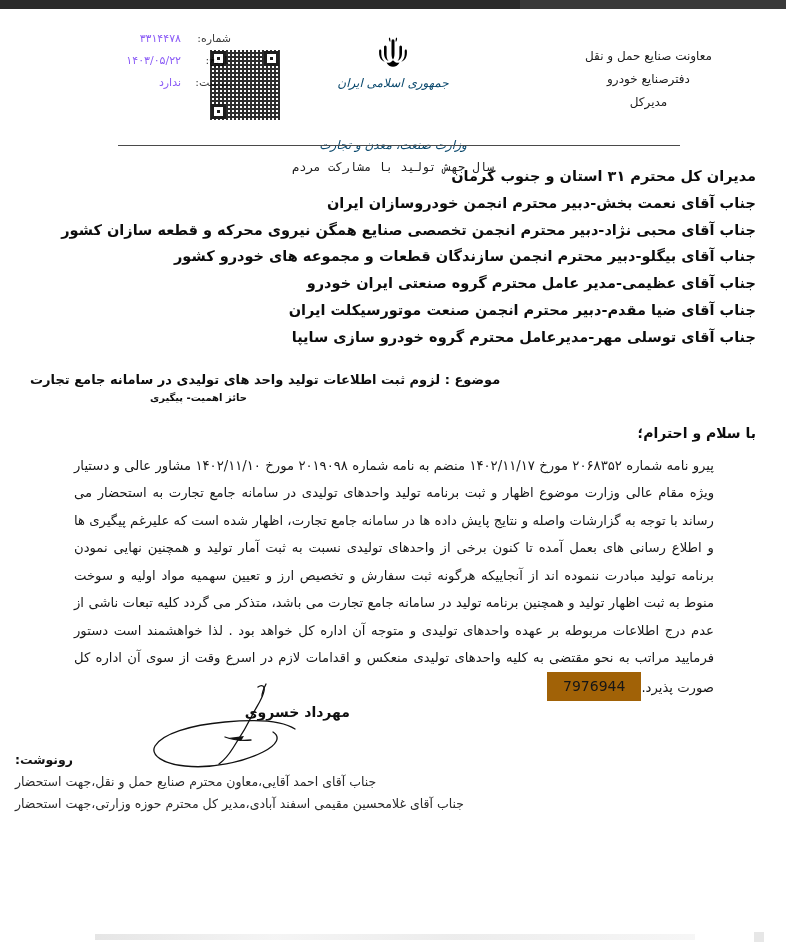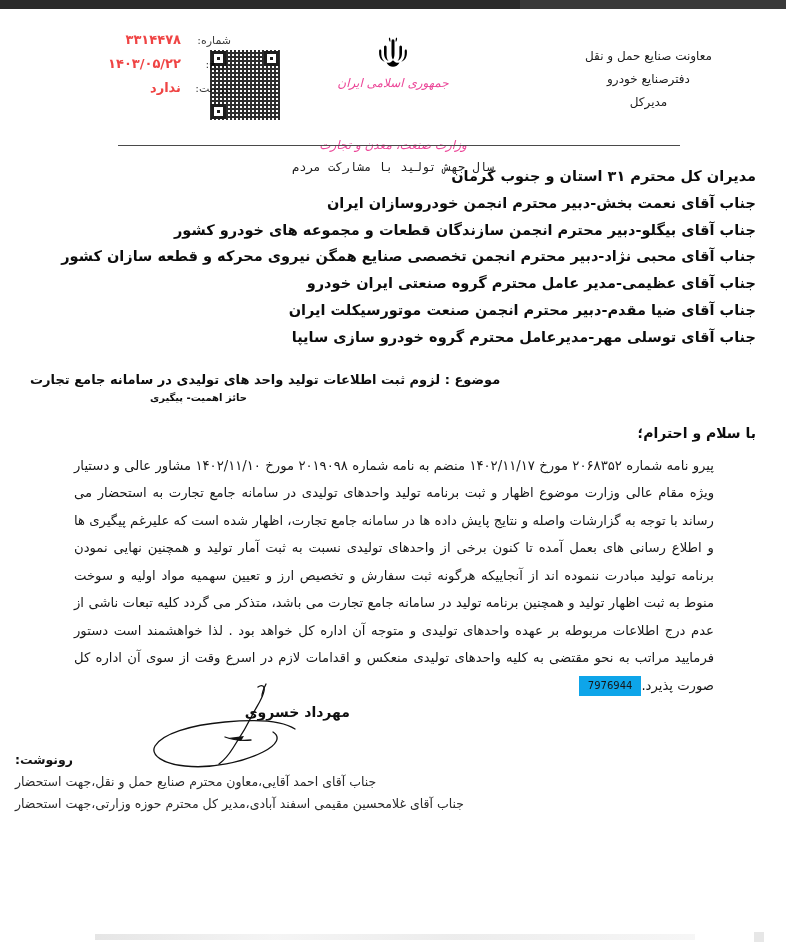--- a/index.html
+++ b/index.html
@@ -64,24 +64,23 @@
     margin-bottom: 9px;
     white-space: nowrap;
   }
   .hdr-meta .lbl {
     font-size: 11px;
     color: #3a3a3a;
     min-width: 42px;
     text-align: right;
   }
   .hdr-meta .val {
-    font-size: 13px;
-    color: #ef4444;
+    font-size: 11px;
+    color: #8b5cf6;
     letter-spacing: 0.5px;
-    font-weight: bold;
   }
   .qr {
     position: absolute;
     top: 30px; left: 210px;
     width: 70px;
     height: 70px;
     background-color: #ffffff;
     background-image:
       repeating-linear-gradient(90deg, #111 0 2px, transparent 2px 4px),
       repeating-linear-gradient(0deg, #111 0 2px, transparent 2px 4px);
@@ -113,21 +112,21 @@
     text-align: center;
     pointer-events: none;
   }
   .emblem {
     display: block;
     margin: 0 auto 2px auto;
   }
   .ministry {
     font-size: 12px;
     line-height: 1.5;
-    color: #ec4899;
+    color: #0c4a6e;
     font-style: italic;
     letter-spacing: 0.2px;
   }
   .ministry .l1 { display: block; }
   .ministry .l2 { display: block; margin-top: 44px; }
   .slogan {
     margin-top: 6px;
     font-size: 12px;
     color: #1a1a1a;
     font-family: Liberation Mono, monospace;
@@ -205,23 +204,23 @@
     direction: rtl;
     text-align: justify;
     text-align-last: right;
     font-size: 13.2px;
     line-height: 2.08;
     color: #161616;
   }
   .track-no {
     direction: ltr;
     display: inline-block;
-    background: #0ea5e9;
-    font-size: 10px;
-    padding: 0 9px;
+    background: #a16207;
+    font-size: 14px;
+    padding: 0 16px;
     vertical-align: 1px;
   }
 
   
   .sign-block {
     position: absolute;
     top: 690px; left: 120px;
     width: 250px;
     height: 100px;
     direction: rtl;
@@ -339,22 +338,22 @@
       <div>دفترصنایع خودرو</div>
       <div>مدیرکل</div>
     </div>
   </div>
 
   <div class="divider"></div>
 
   <div class="recipients">
     <div>مدیران کل محترم ۳۱ استان و جنوب کرمان</div>
     <div>جناب آقای نعمت بخش-دبیر محترم انجمن خودروسازان ایران</div>
+    <div>جناب آقای محبی نژاد-دبیر محترم انجمن تخصصی صنایع همگن نیروی محرکه و قطعه سازان کشور</div>
     <div>جناب آقای بیگلو-دبیر محترم انجمن سازندگان قطعات و مجموعه های خودرو کشور</div>
-    <div>جناب آقای محبی نژاد-دبیر محترم انجمن تخصصی صنایع همگن نیروی محرکه و قطعه سازان کشور</div>
     <div>جناب آقای عظیمی-مدیر عامل محترم گروه صنعتی ایران خودرو</div>
     <div>جناب آقای ضیا مقدم-دبیر محترم انجمن صنعت موتورسیکلت ایران</div>
     <div>جناب آقای توسلی مهر-مدیرعامل محترم گروه خودرو سازی سایپا</div>
   </div>
 
   <div class="subject">موضوع : لزوم ثبت اطلاعات تولید واحد های تولیدی در سامانه جامع تجارت</div>
   <div class="priority">حائز اهمیت- پیگیری</div>
 
   <div class="greeting">با سلام و احترام؛</div>
 

